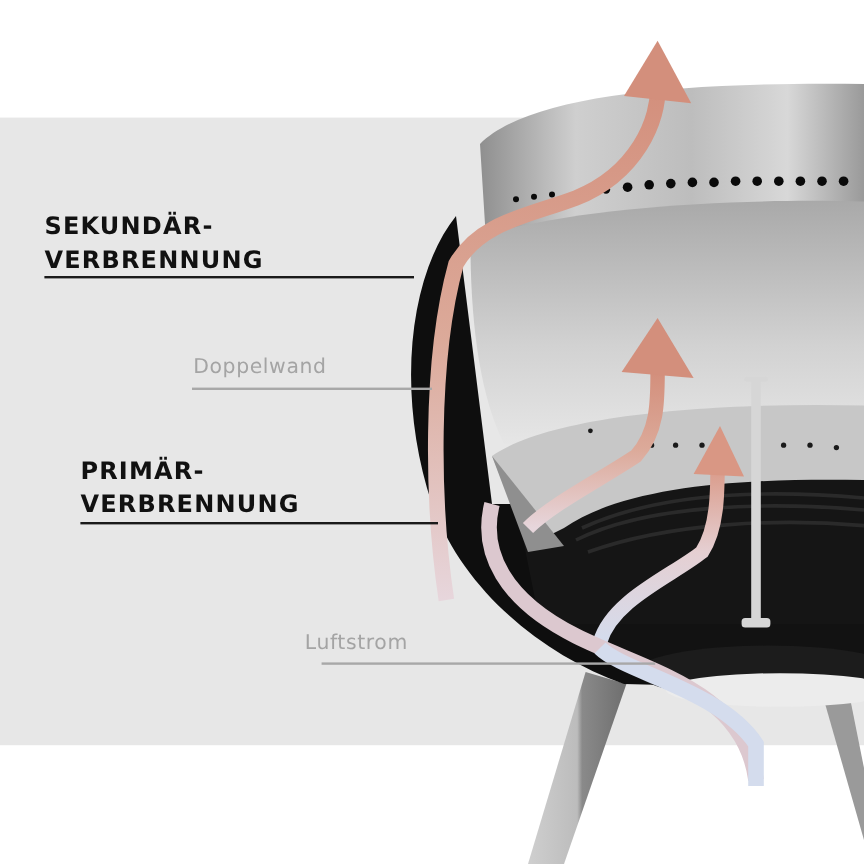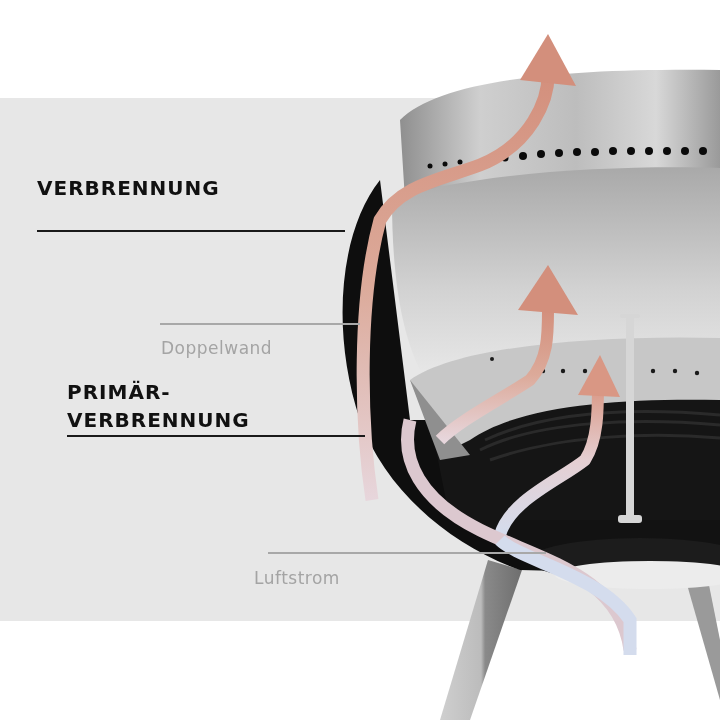--- a/index.html
+++ b/index.html
@@ -1,20 +1,20 @@
 <!DOCTYPE html>
 <html><head>
   <meta charset="utf-8">
   <style>
     html, body { margin: 0; padding: 0; }
     body { width: 720px; height: 720px; background: #ffffff; position: relative; overflow: hidden; font-family: "DejaVu Sans", sans-serif; }
     .panel { position: absolute; left: 0; top: 98px; width: 720px; height: 523px; background: #e7e7e7; }
     .art { position: absolute; left: 0; top: 0; width: 720px; height: 720px; }
     .label-bold { position: absolute; font-family: "DejaVu Sans", sans-serif; font-weight: bold; font-size: 20px; line-height: 28px; letter-spacing: 1px; color: #111111; margin: 0; }
-    .label-light { position: absolute; font-family: "DejaVu Sans", sans-serif; font-size: 17px; line-height: 20px; letter-spacing: 0.5px; color: #a4a4a4; margin-top: 42px; }
+    .label-light { position: absolute; font-family: "DejaVu Sans", sans-serif; font-size: 17px; line-height: 20px; letter-spacing: 0.5px; color: #a4a4a4; }
     .rule { position: absolute; height: 2px; }
     .rule.dark { background: #1a1a1a; }
     .rule.light { background: #a8a8a8; height: 2px; }
   </style>
 </head>
 <body>
 
 <div class="panel"></div>
 
 <svg class="art" viewBox="0 0 720 720" xmlns="http://www.w3.org/2000/svg">
@@ -114,20 +114,21 @@
   <polygon points="548,265 518,310 578,315" fill="#d38f7c"></polygon>
 
   <path d="M 500 535 C 510 500, 560 480, 585 460 C 598 440, 598 410, 598 385" fill="none" stroke="url(#airToHeat)" stroke-width="12"></path>
   <polygon points="600,355 578,395 620,397" fill="#d99784"></polygon>
 
   <path d="M 410 420 C 400 460, 420 500, 480 530 C 540 560, 620 575, 630 650" fill="none" stroke="#dcc8cf" stroke-width="13"></path>
   <path d="M 500 540 C 520 560, 600 575, 630 620 L 630 655" fill="none" stroke="#d4dced" stroke-width="13"></path>
 </svg>
 
 <div class="label-bold" style="left:37px; top:174px;">
+  <div>SEKUNDÄR-</div>
   <div>VERBRENNUNG</div>
 </div>
 <div class="rule dark" style="left:37px; top:230px; width:308px;"></div>
 
 <div class="label-light" style="left:161px; top:296px;">Doppelwand</div>
 <div class="rule light" style="left:160px; top:323px; width:200px;"></div>
 
 <div class="label-bold" style="left:67px; top:378px;">
   <div>PRIMÄR-</div>
   <div>VERBRENNUNG</div>

